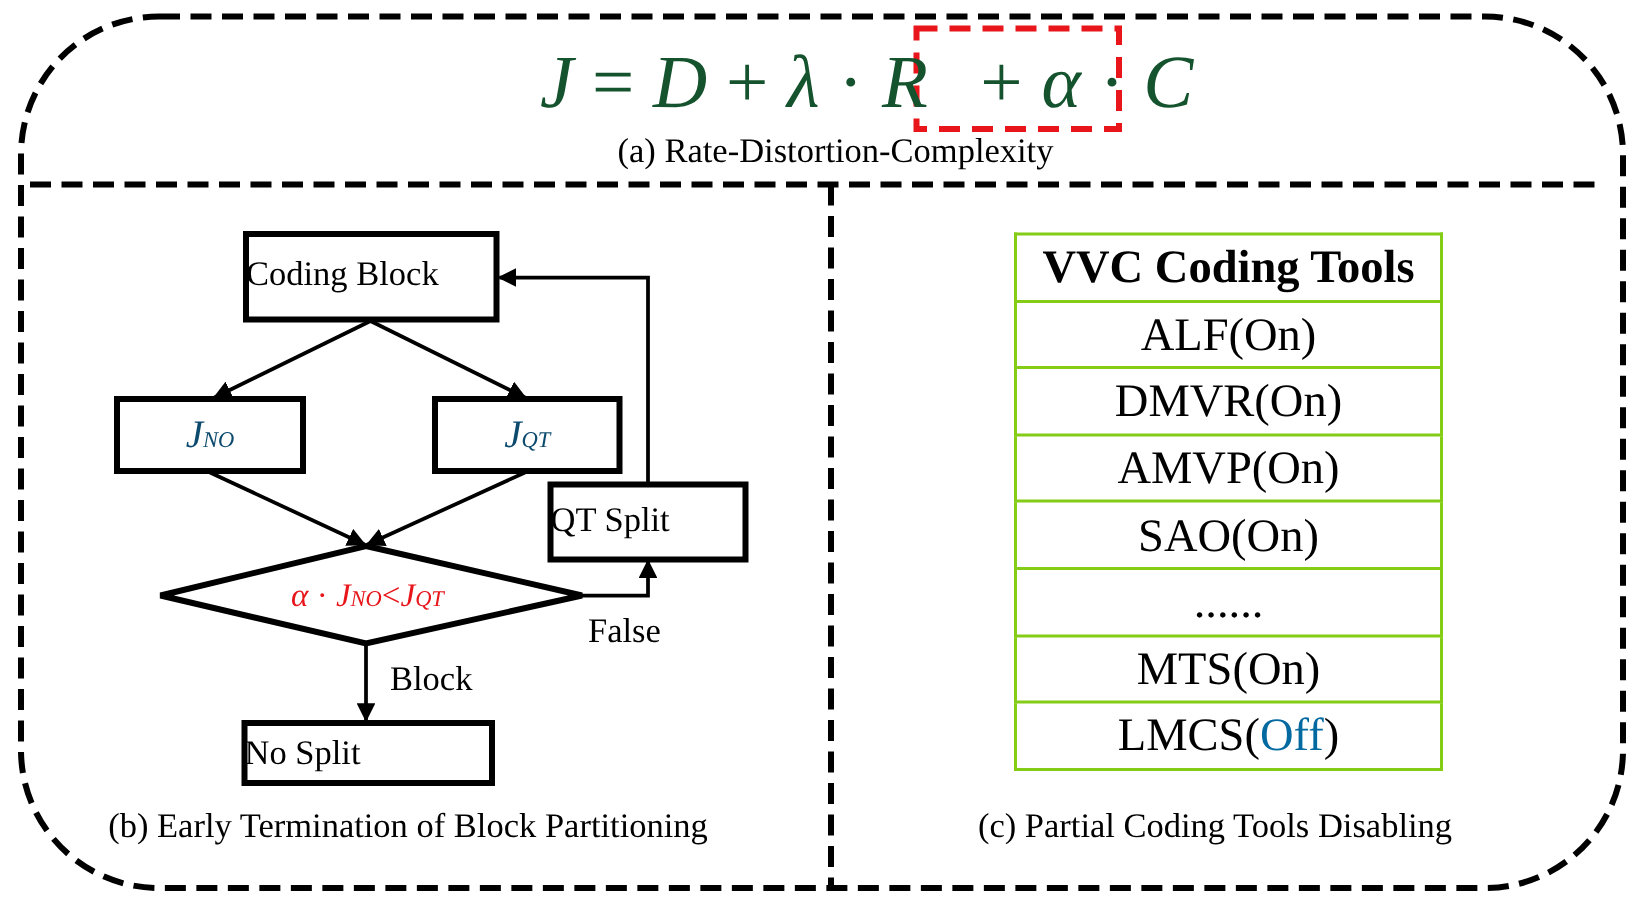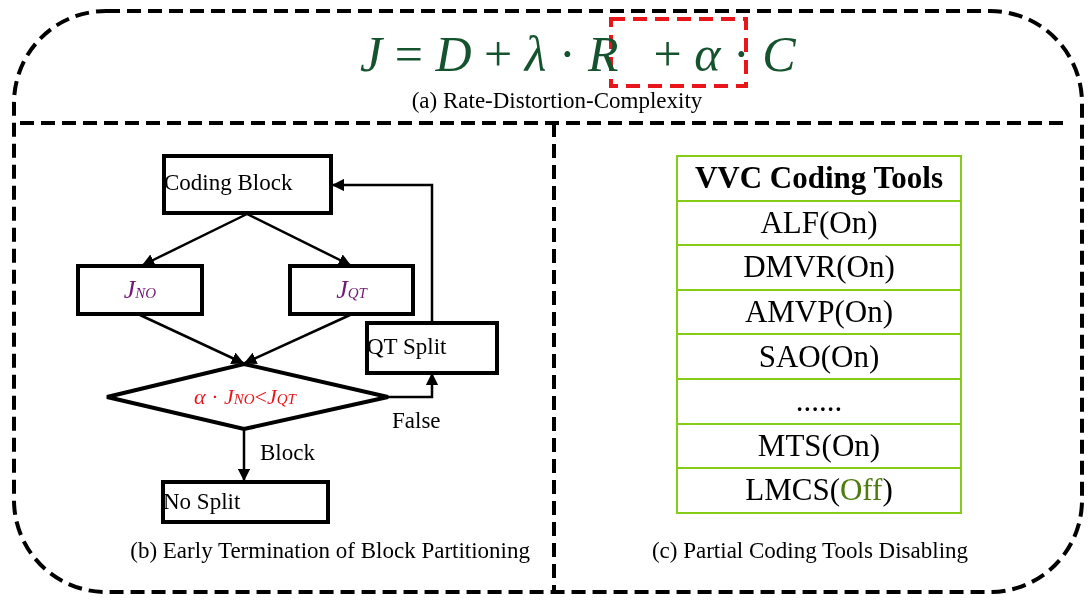--- a/index.html
+++ b/index.html
@@ -13,28 +13,28 @@
       font-family: "Liberation Serif", serif;
       font-size: 50px; line-height: 64px; color: #14532d;
       font-style: italic;
     }
     .equation .op { font-style: normal; }
     .caption {
       font-family: "Liberation Serif", serif;
       font-size: 23px; color: #000; line-height: 28px;
     }
     .cap-a { left: 12px; width: 1090px; top: 87px; text-align: center; }
-    .cap-b { left: 50px; width: 480px; top: 537px; text-align: right; }
+    .cap-b { left: 32px; width: 480px; top: 537px; text-align: center; }
     .cap-c { left: 600px; width: 420px; top: 537px; text-align: center; }
 
     .node-label {
       font-family: "Liberation Serif", serif;
       font-size: 23px; color: #000; 
     }
-    .math-label { font-family: "Liberation Serif", serif; font-style: italic; color: #701a75; text-align: center; }
+    .math-label { font-family: "Liberation Serif", serif; font-style: italic; color: #0c4a6e; text-align: center; }
     .sub { font-size: 15px; font-style: italic; }
     .red { color: #e8161b; }
 
     .edge-label { font-family: "Liberation Serif", serif; font-size: 23px; color: #000; }
 
     
     .tools-table {
       position: absolute; left: 676px; top: 155px; width: 286px;
       border: 2px solid #111; border-collapse: collapse;
     }
@@ -128,17 +128,17 @@
   <tr>
         <td><span>SAO</span>(<span>On</span>)</td>
       </tr>
   <tr>
         <td><span>......</span></td>
       </tr>
   <tr>
         <td><span>MTS</span>(<span>On</span>)</td>
       </tr>
   <tr>
-        <td><span>LMCS</span>(<span class="red" style="color: #4d7c0f;">Off</span>)</td>
+        <td><span>LMCS</span>(<span class="red" style="color: #0369a1;">Off</span>)</td>
       </tr>
 </tbody>
   </table>
 <div class="abs caption cap-c">(c) Partial Coding Tools Disabling</div>
 
 </body></html>

